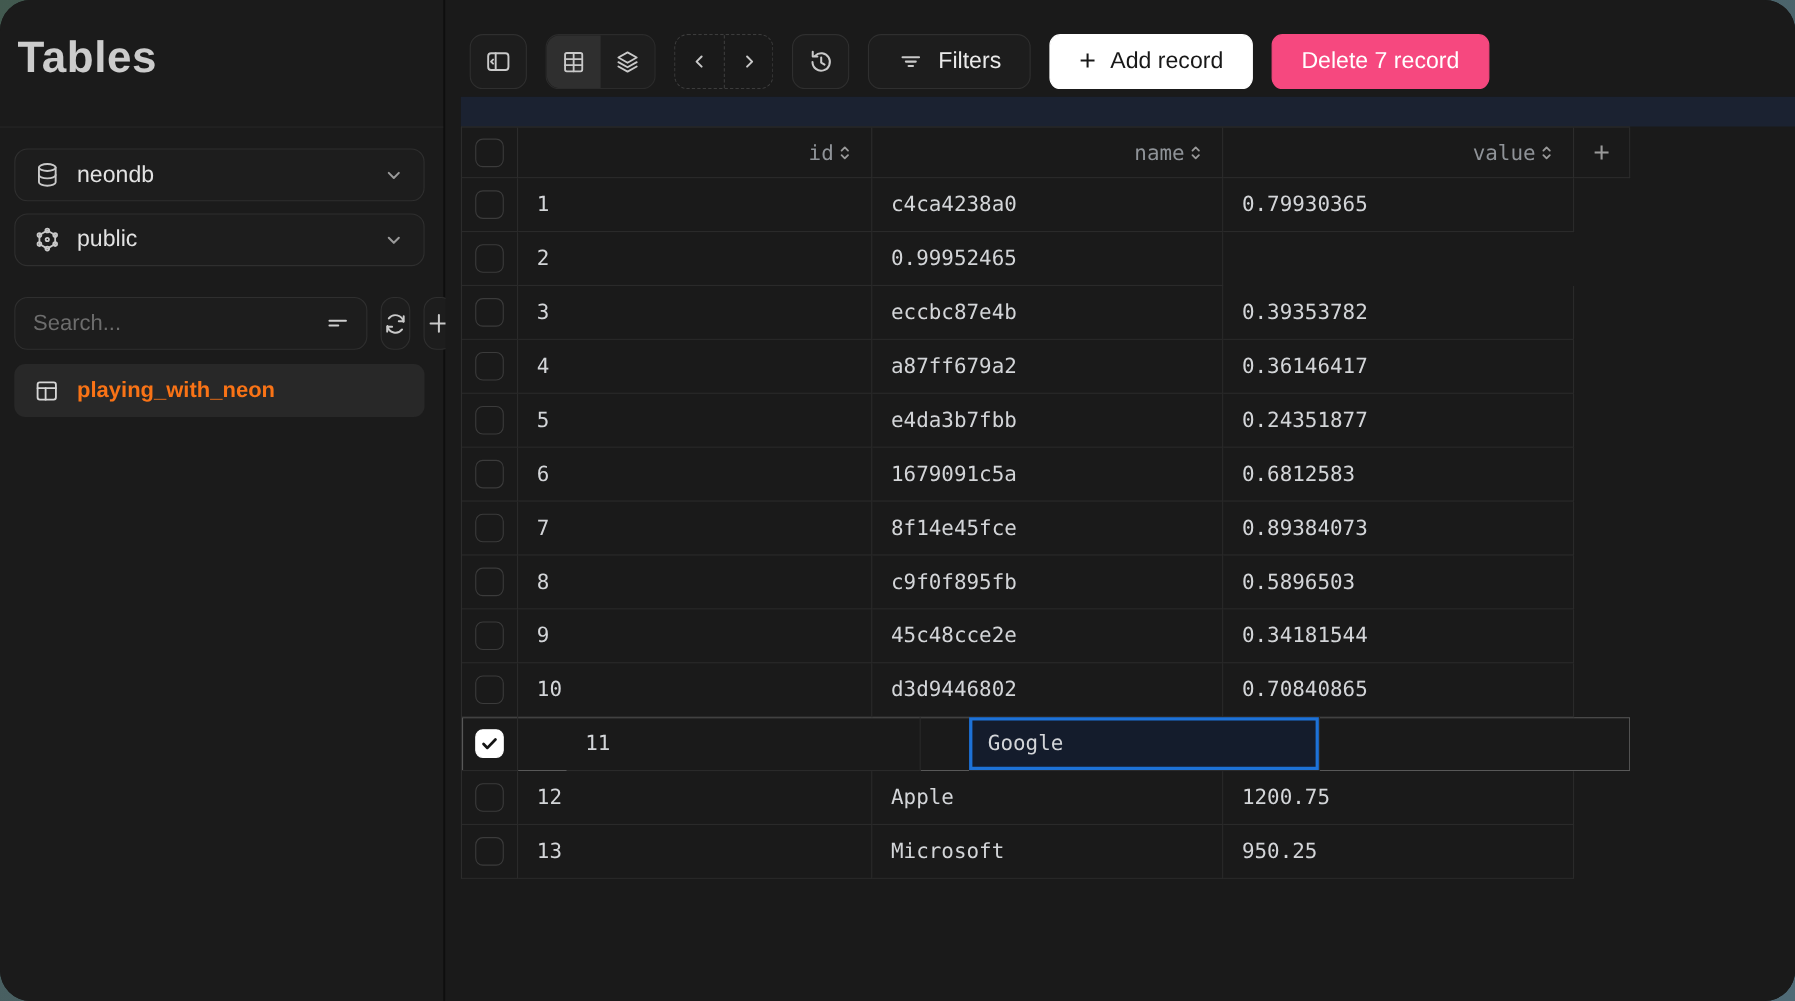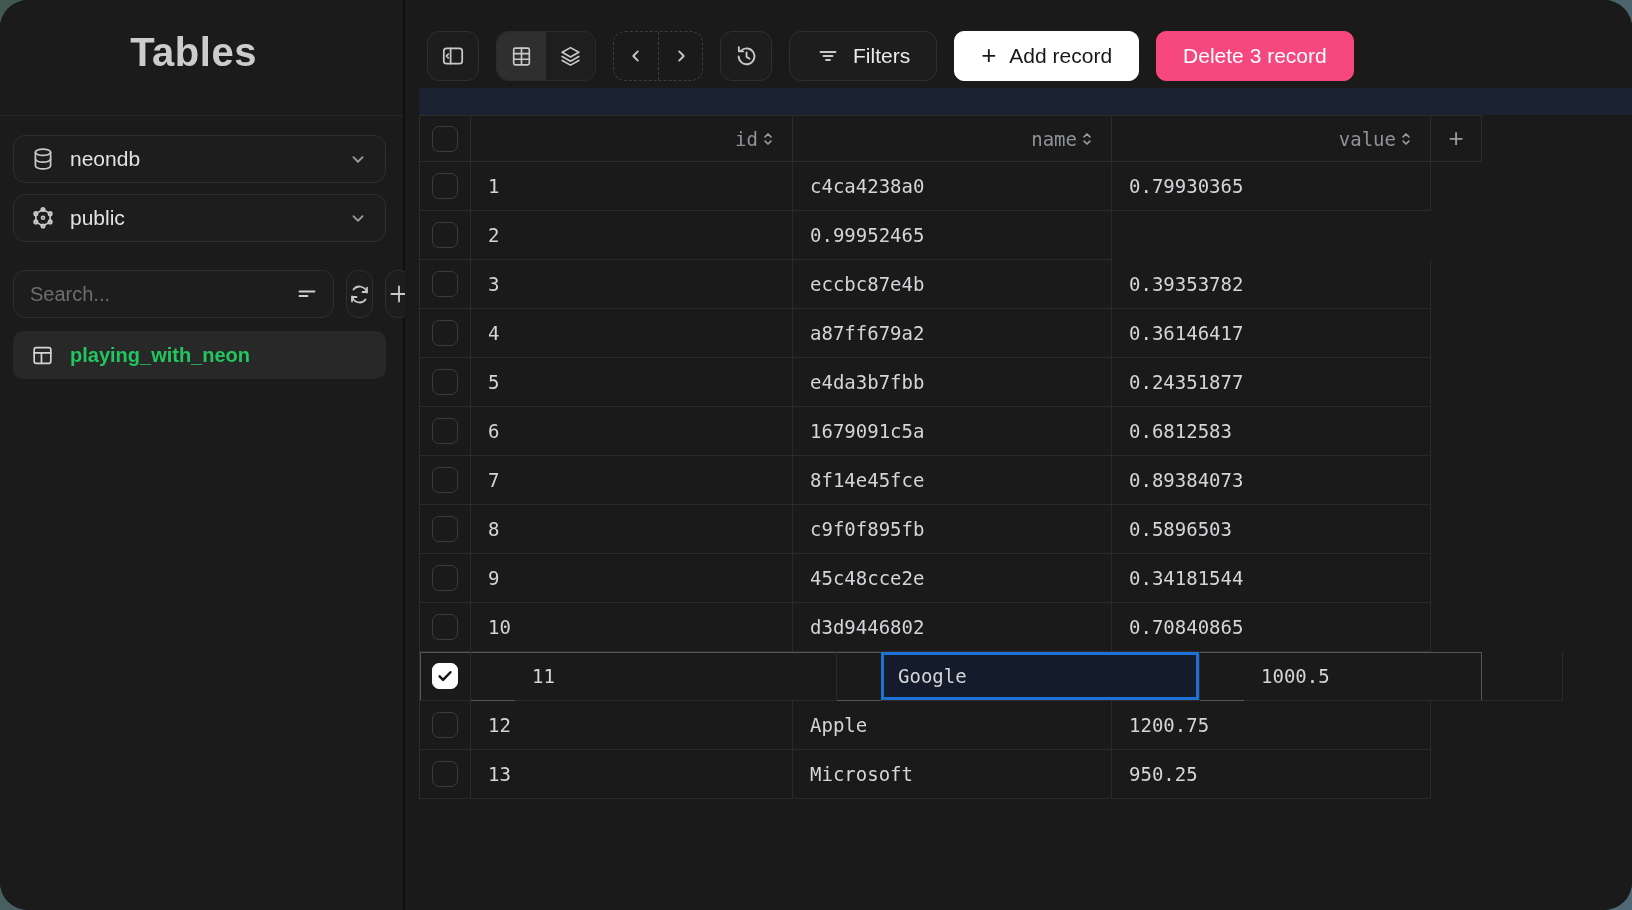--- a/index.html
+++ b/index.html
@@ -21,21 +21,20 @@
   .sidebar {
     width: 405px; min-width: 405px;
     background: #1b1b1b;
     border-right: 2px solid #0e0e0e;
     display: flex; flex-direction: column;
   }
   .sb-header {
     height: 116px;
     padding: 30px 32px 0 16px;
     border-bottom: 1px solid #272727;
-    text-align: center;
   }
   .sb-title {
     font-size: 40px; font-weight: 700;
     color: #cccccc; letter-spacing: 0.5px;
   }
   .sb-body {
     padding: 19px 17px 0 13px;
     display: flex; flex-direction: column;
   }
   .select {
@@ -82,21 +81,21 @@
   }
   .table-item {
     height: 48px;
     border-radius: 10px;
     background: #282828;
     display: flex; align-items: center;
     gap: 15px;
     padding: 0 17px;
     cursor: pointer;
   }
-  .table-item-label { font-size: 20px; font-weight: 700; color: #22c55e; }
+  .table-item-label { font-size: 20px; font-weight: 700; color: #f97316; }
 
   
   .main { flex: 1; background: #1a1a1a; display: flex; flex-direction: column; min-width: 0; }
   .toolbar {
     height: 88px;
     display: flex; align-items: flex-end;
     gap: 17px;
     padding: 0 24px 7px 22px;
   }
   .tb-btn {
@@ -365,21 +364,21 @@
         <span>Filters</span>
       </button>
 
 
       <button class="tb-btn light">
         <span class="plus-glyph">+</span>
         <span>Add record</span>
       </button>
 
       <button class="tb-btn danger">
-        <span>Delete 3 record</span>
+        <span>Delete 7 record</span>
       </button>
     </div>
 
     <div class="selection-strip"></div>
 
     <div class="grid-table">
       <div class="thead">
         <div class="th checkbox-cell">
           <span class="checkbox"></span>
         </div>
@@ -537,21 +536,20 @@
   <div class="tr selected">
     <div class="td checkbox-cell">
       <span class="checkbox checked">
         <svg width="20" height="20" viewBox="0 0 24 24" fill="none" stroke="#141414" stroke-width="3" stroke-linecap="round" stroke-linejoin="round">
                   <path d="m5.5 12.5 4.2 4.2L18.5 7.5"></path>
                 </svg>
       </span>
     </div>
     <div class="td">11</div>
     <div class="td focused">Google</div>
-    <div class="td">1000.5</div>
     <div class="td spacer"></div>
   </div>
 
   <div class="tr">
     <div class="td checkbox-cell">
       <span class="checkbox">
         
       </span>
     </div>
     <div class="td">12</div>

